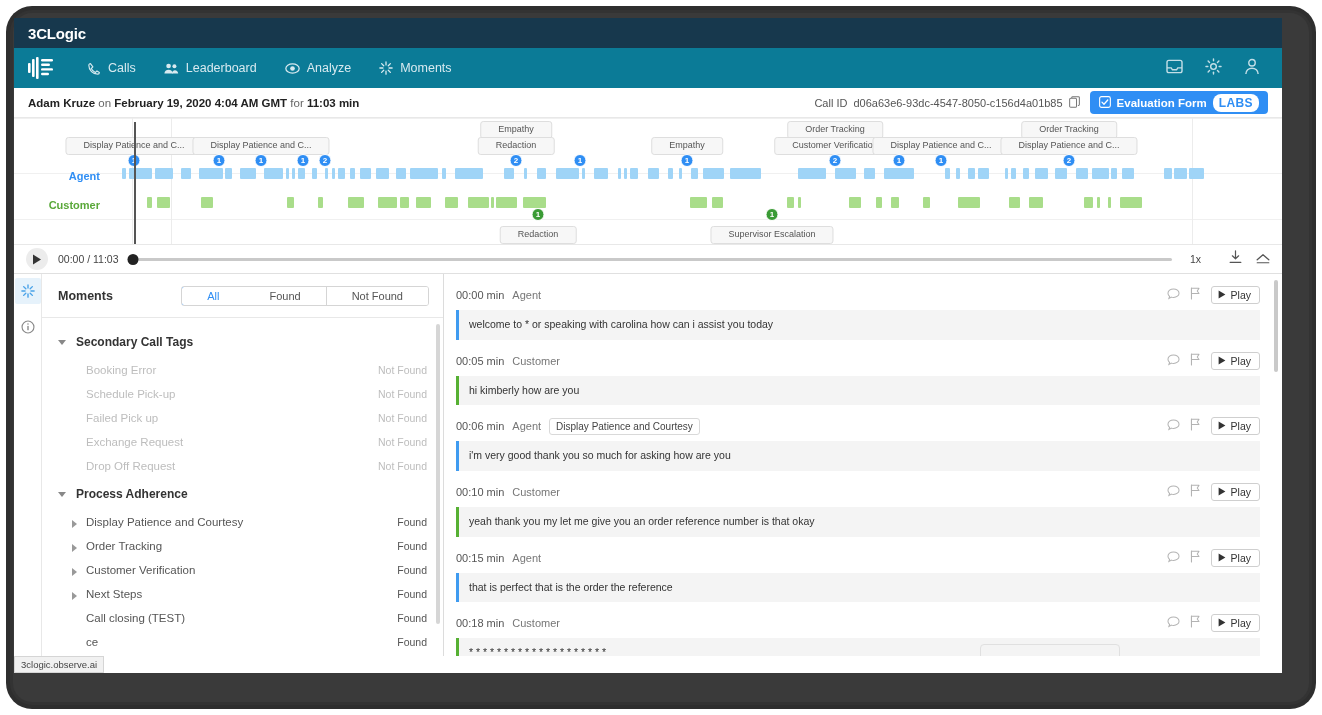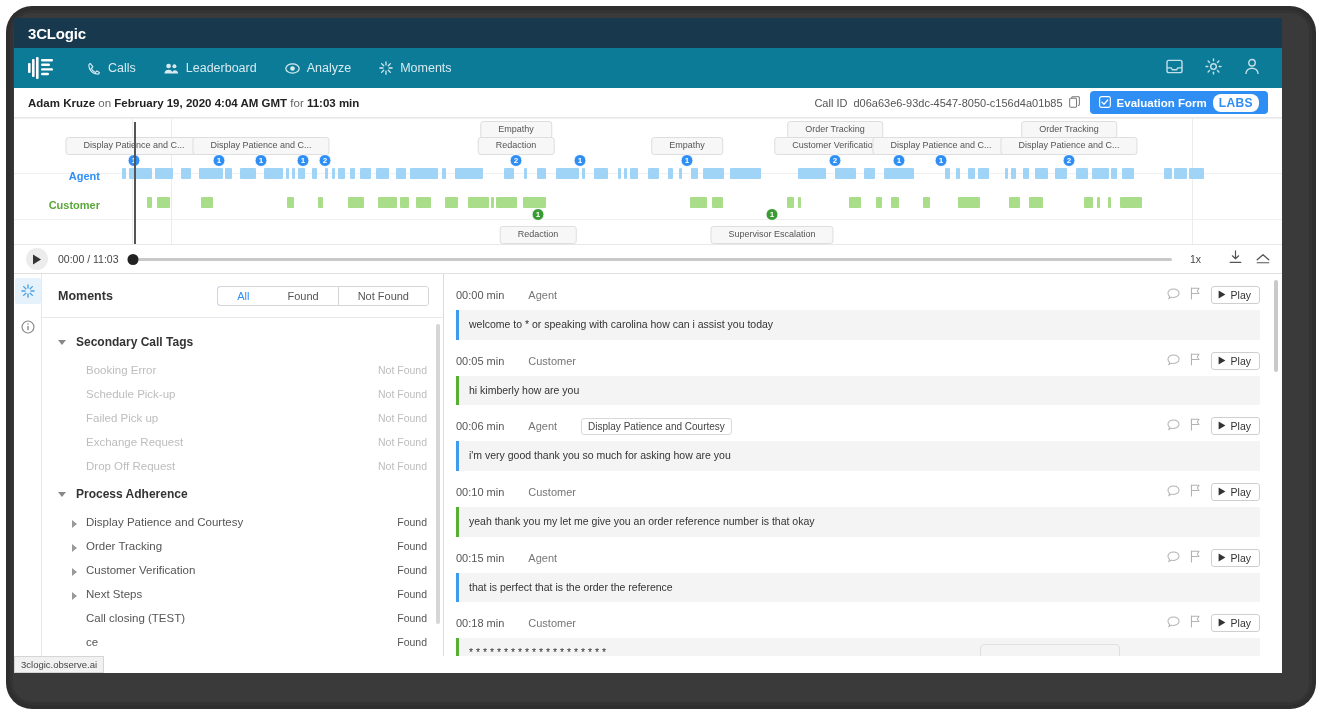--- a/index.html
+++ b/index.html
@@ -144,21 +144,21 @@
     width:402px; flex:none; border-right:1px solid #dcdcdc; position:relative;
     display:flex; flex-direction:column; background:#fff;
   }
   .mhead {
     height:44px; display:flex; align-items:center; padding:0 14px 0 16px;
     border-bottom:1px solid #e8e8e8; flex:none;
   }
   .mtitle { font-size:12.5px; font-weight:bold; color:#333; }
   .seg { margin-left:auto; display:flex; border:1px solid #d5d5d5; border-radius:3px; overflow:hidden; }
   .seg > div {
-    font-size:11px; padding:3px 19px; color:#555; cursor:pointer; background:#fff;
+    font-size:11px; padding:3px 25px; color:#555; cursor:pointer; background:#fff;
     border-right:1px solid #d5d5d5;
     text-align:right;
   }
   .seg > div:last-child { border-right:none; }
   .seg > div.on { color:#2f8ef4; border:1px solid #2f8ef4; margin:-1px; border-radius:3px 0 0 3px; }
 
   .mlist { flex:1; overflow:hidden; padding-top:8px; position:relative; }
   .grp {
     display:flex; align-items:center; gap:10px; padding:9px 16px 9px 16px;
     font-size:12px; font-weight:bold; color:#333; cursor:pointer;
@@ -179,21 +179,21 @@
 
   .mscroll {
     position:absolute; right:3px; top:50px; width:4px; height:300px;
     background:#d6d6d6; border-radius:3px;
   }
 
   
   .transcript { flex:1; position:relative; overflow:hidden; background:#fff; }
   .tsinner { padding:10px 22px 0 12px; }
   .turn { margin-bottom:10px; }
-  .thead { display:flex; align-items:center; gap:24px; height:22px; }
+  .thead { display:flex; align-items:center; gap:8px; height:22px; }
   .ttime { font-size:11px; color:#555; }
   .tspk { font-size:11px; color:#777; }
   .ttag {
     font-size:10px; color:#444; border:1px solid #d9d9d9; border-radius:3px;
     padding:2px 6px; background:#fff;
   }
   .tactions { margin-left:auto; display:flex; align-items:center; gap:10px; }
   .tplay {
     border:1px solid #cfcfcf; border-radius:3px; font-size:10.5px; color:#333;
     padding:2px 8px 2px 6px; display:flex; align-items:center; gap:5px; cursor:pointer;

